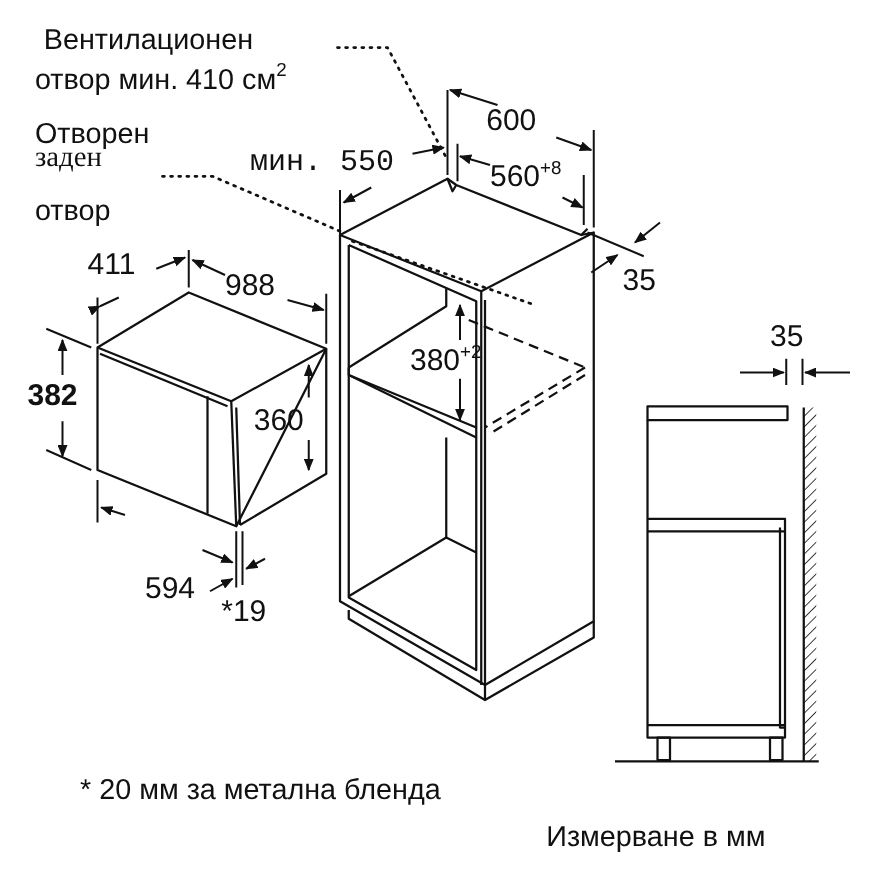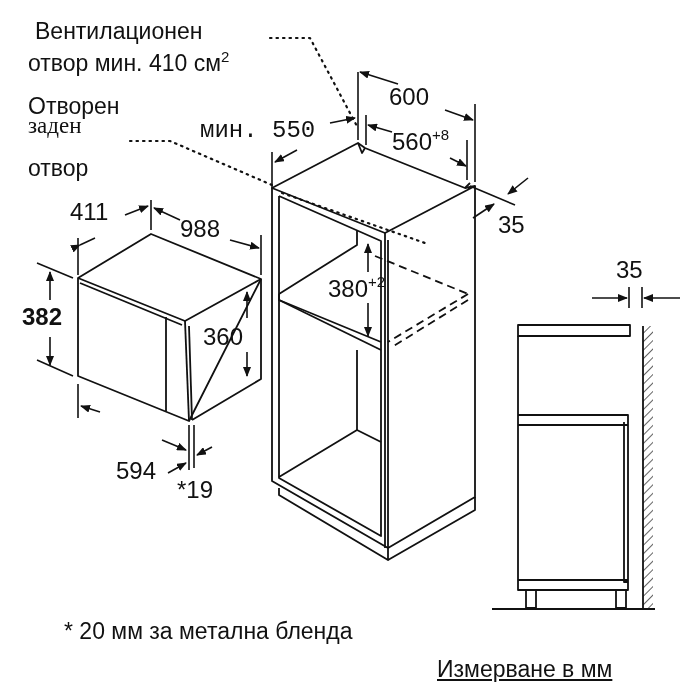--- a/index.html
+++ b/index.html
@@ -171,13 +171,13 @@
 <div class="lbl dim" style="left:70px;top:200px;">411</div>
 <div class="lbl dim" style="left:180px;top:217px;">988</div>
 <div class="lbl dim" style="left:22px;top:305px;font-weight:bold;">382</div>
 <div class="lbl dim" style="left:203px;top:325px;">360</div>
 <div class="lbl dim" style="left:116px;top:419px;margin-top:40px;">594</div>
 <div class="lbl dim" style="left:177px;top:478px;">*19</div>
 
 <div class="lbl dim" style="left:616px;top:258px;">35</div>
 
 <div class="lbl big" style="left:28px;top:620px;margin-left:36px;">* 20 мм за метална бленда</div>
-<div class="lbl big" style="left:437px;top:658px;text-decoration:underline;">Измерване в мм</div>
+<div class="lbl big" style="left:437px;top:658px;">Измерване в мм</div>
 
 </body></html>

